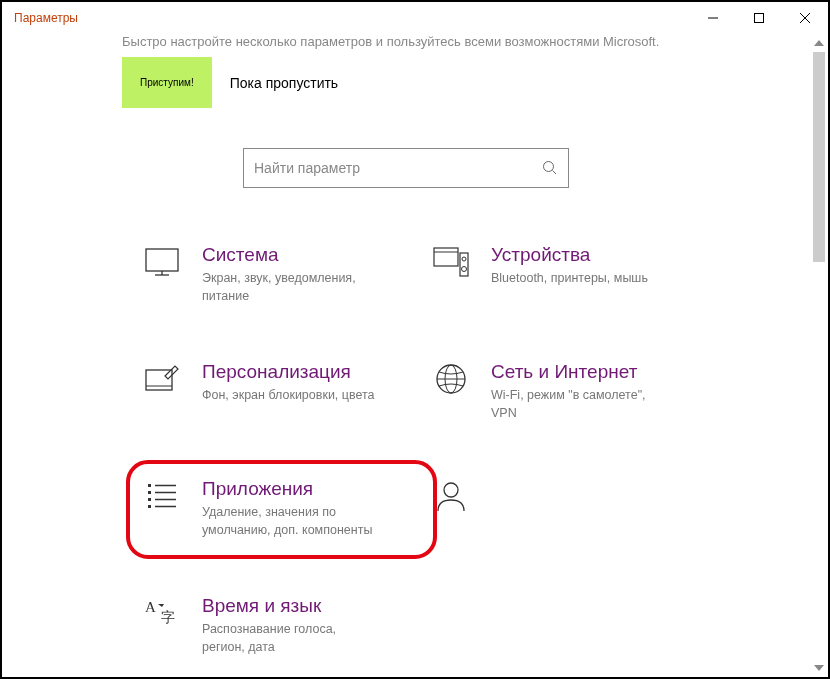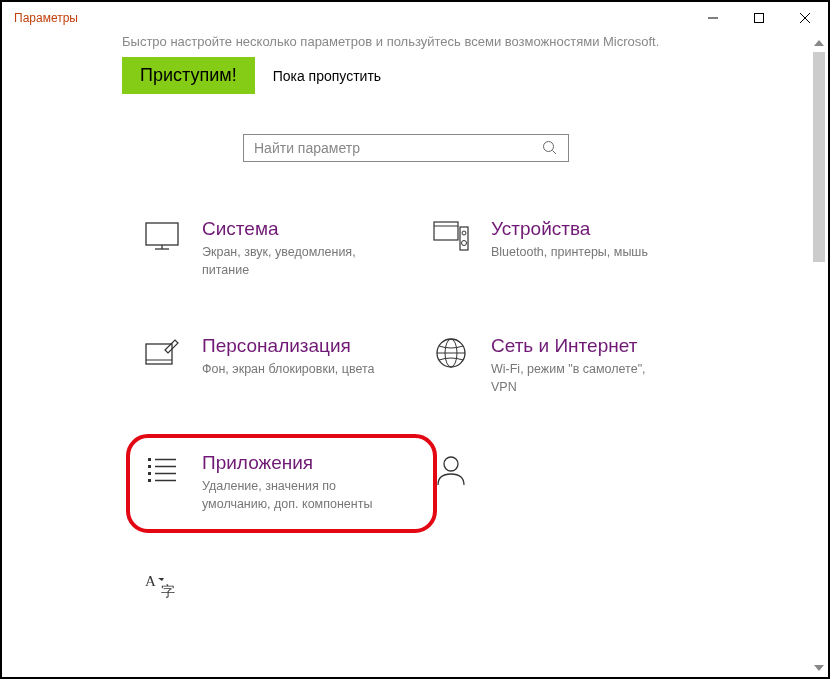--- a/index.html
+++ b/index.html
@@ -10,24 +10,24 @@
   .win-controls { display: flex; }
   .win-btn { width: 46px; height: 32px; display: flex; align-items: center; justify-content: center; font-family: "Segoe MDL2 Assets", sans-serif; font-size: 10px; color: #000; cursor: default; }
   .content { flex: 1; position: relative; overflow: hidden; }
   .scroll-area { position: absolute; inset: 0 18px 0 0; overflow: hidden; }
   .scrollbar { position: absolute; right: 0; top: 0; bottom: 0; width: 18px; display: flex; flex-direction: column; align-items: center; }
   .scrollbar-track { flex: 1; width: 18px; position: relative; }
   .scrollbar-thumb { position: absolute; top: 0; left: 3px; width: 12px; height: 210px; background: #ccc; }
   .scrollbar-arrow { width: 18px; height: 18px; display: flex; align-items: center; justify-content: center; color: #666; font-size: 10px; }
   .banner-line { color: #888; font-size: 13px; padding: 0 0 8px 120px; white-space: nowrap; }
   .banner-btns { display: flex; gap: 14px; align-items: center; padding-left: 120px; margin-bottom: 40px; }
-  .btn-primary { background: #84cc16; border: none; padding: 8px 18px; font-size: 18px; cursor: pointer; }
+  .btn-primary { background: #bef264; border: none; padding: 20px 18px; font-size: 10px; cursor: pointer; }
   .btn-link { background: none; border: none; font-size: 14px; color: #000; cursor: pointer; padding: 8px 4px; }
   .search-wrap { display: flex; justify-content: center; margin-bottom: 56px; }
-  .search-box { width: 326px; height: 28px; border: 1px solid #888; display: flex; align-items: center; padding: 0 10px; }
+  .search-box { width: 326px; height: 40px; border: 1px solid #888; display: flex; align-items: center; padding: 0 10px; }
   .search-input { flex: 1; border: none; outline: none; font-size: 14px; color: #666; }
   .search-input::placeholder { color: #888; }
   .search-icon { color: #666; display: flex; }
   .grid { display: grid; grid-template-columns: 1fr 1fr; column-gap: 10px; row-gap: 56px; padding: 0 100px 0 140px; }
   .tile { display: flex; gap: 20px; align-items: flex-start; cursor: pointer; }
   .tile-icon { width: 40px; height: 36px; flex: none; display: flex; align-items: center; justify-content: center; color: #333; }
   .tile-text { flex: 1; }
   .tile-title { font-size: 19px; color: #701a75; margin-bottom: 4px; }
   .tile-desc { font-size: 12.5px; color: #777; line-height: 1.4; max-width: 180px; }
   .highlight { border: 4px solid #e30613; border-radius: 22px; padding: 14px 12px 16px 12px; margin: -18px -16px -20px -16px; }
@@ -174,20 +174,24 @@
         </div>
 
         <div class="tile">
           <div class="tile-icon">
             <svg width="34" height="30" viewBox="0 0 34 30">
                 <text x="0" y="14" font-size="15" fill="#333" font-family="Segoe UI">A</text>
                 <text x="16" y="24" font-size="14" fill="#333" font-family="Segoe UI">字</text>
                 <path d="M13 6 L19 6 L17 9 Z" fill="#333"></path>
               </svg>
           </div>
+          <div class="tile-text">
+            <div class="tile-title">Время и язык</div>
+            <div class="tile-desc">Распознавание голоса, регион, дата</div>
+          </div>
         </div>
 
       </div>
     </div>
 
     <div class="scrollbar">
       <div class="scrollbar-arrow">
         <svg width="10" height="6" viewBox="0 0 10 6">
             <path d="M0 6 L5 0 L10 6 Z" fill="#888"></path>
           </svg>

